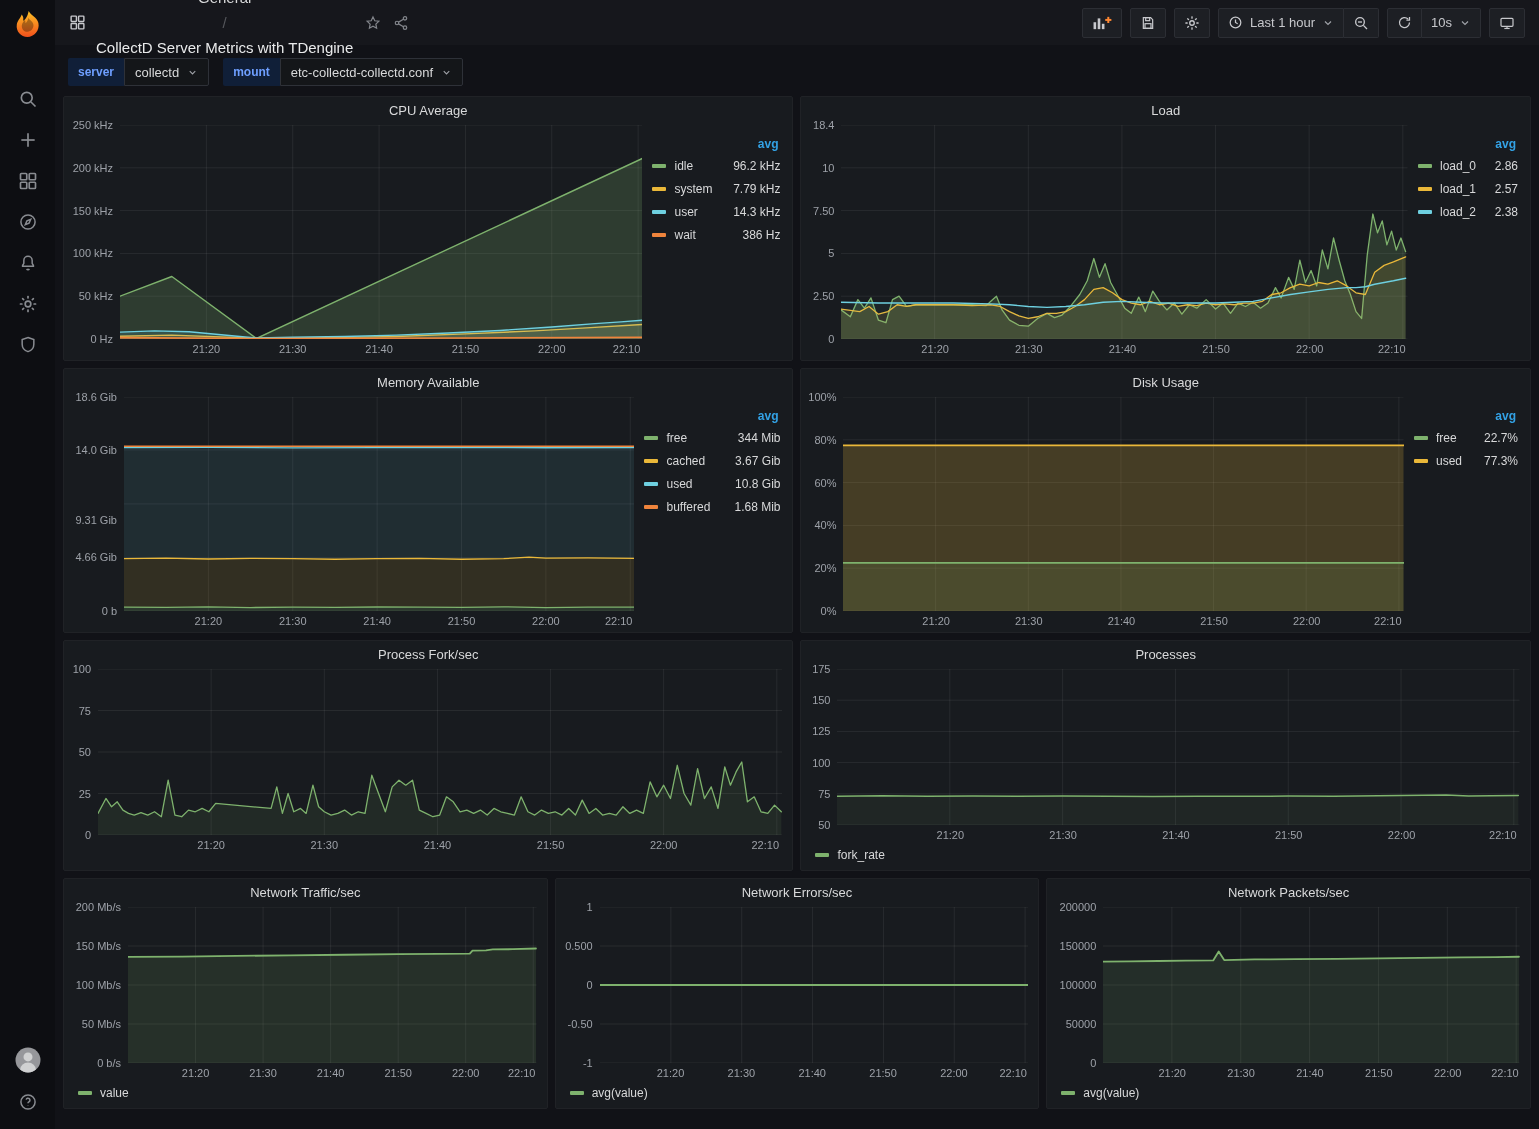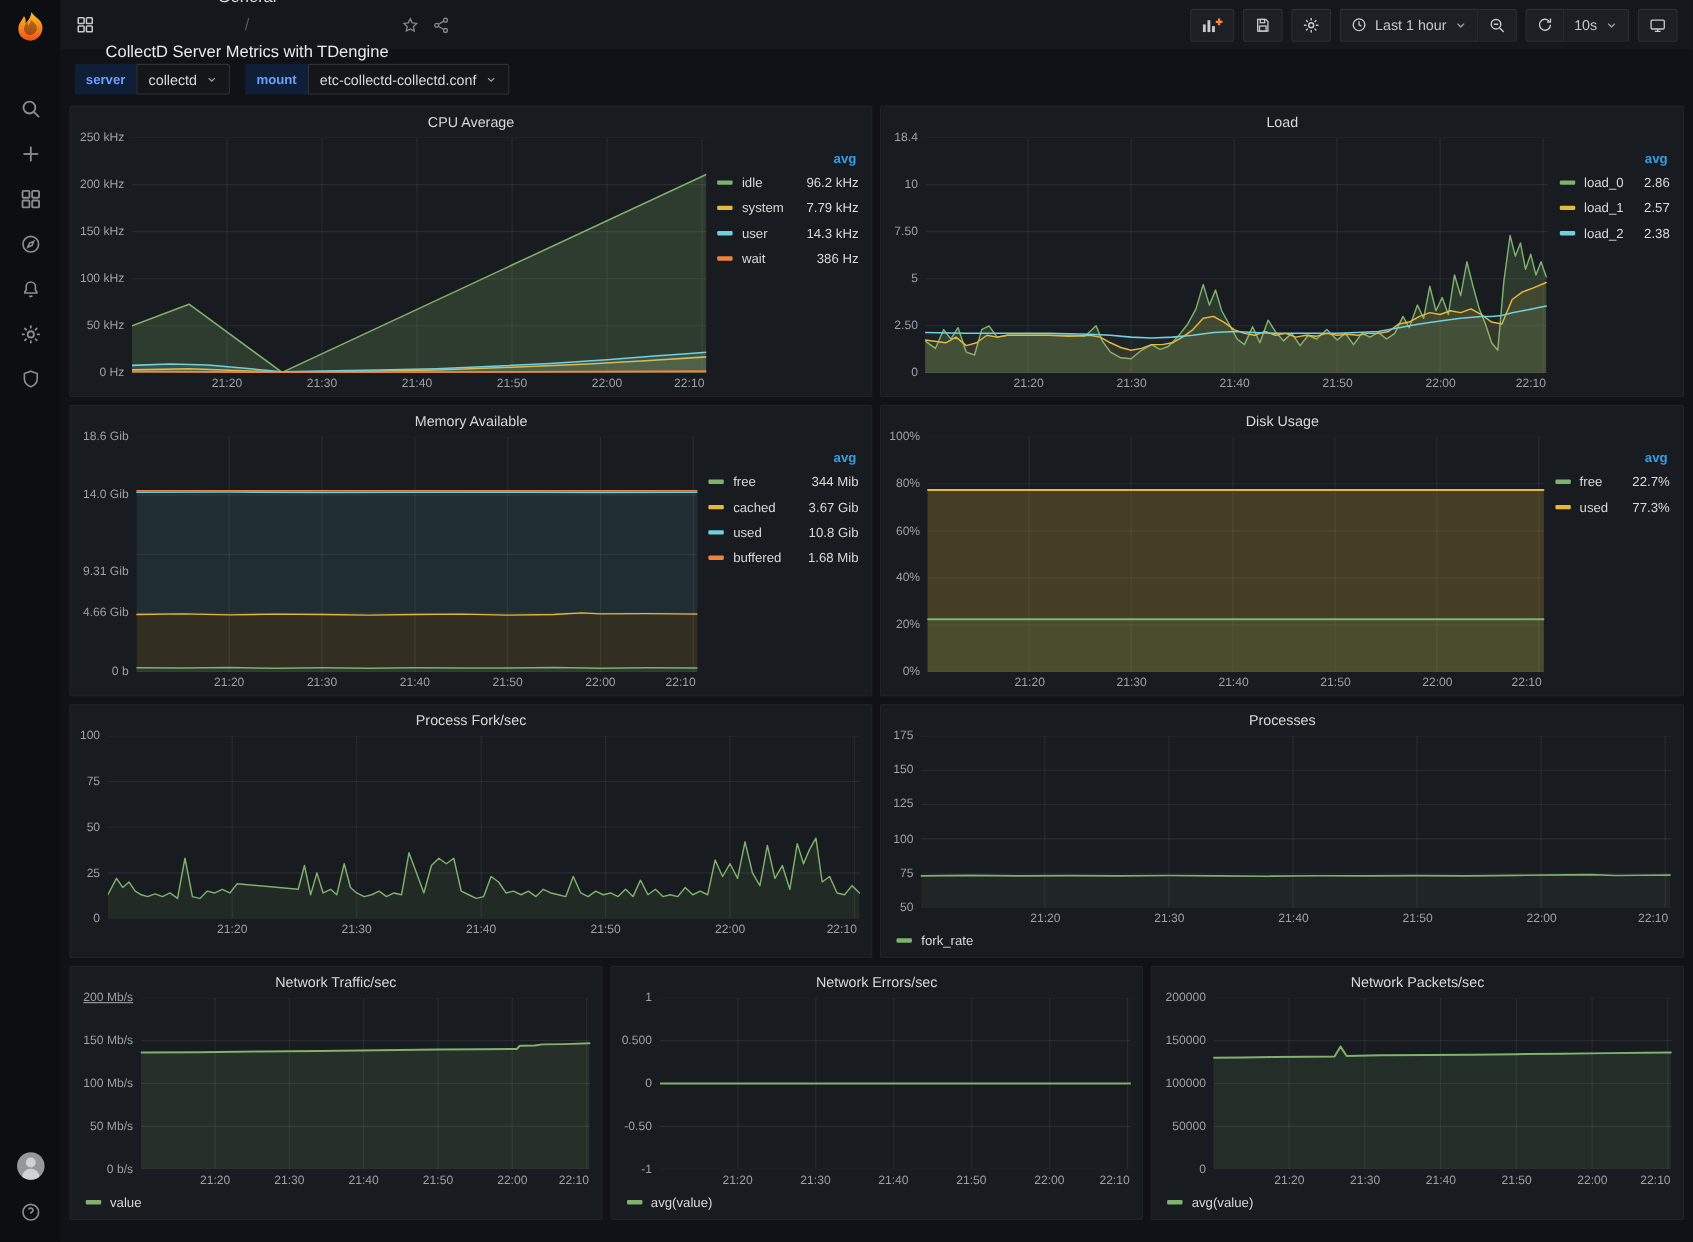--- a/index.html
+++ b/index.html
@@ -661,21 +661,21 @@
         </div>
       <div class="panel span2">
           <div class="panel-title">Network Traffic/sec</div>
           <div class="panel-body">
             <div class="chart-grid" style="grid-template-columns: 58px 1fr;">
               <div class="yaxis">
                 <div class="ylab" style="top: 100%;">0 b/s</div>
                 <div class="ylab" style="top: 75%;">50 Mb/s</div>
                 <div class="ylab" style="top: 50%;">100 Mb/s</div>
                 <div class="ylab" style="top: 25%;">150 Mb/s</div>
-                <div class="ylab" style="top: 0%; text-decoration: underline;">200 Mb/s</div>
+                <div class="ylab" style="top: 0%;">200 Mb/s</div>
               </div>
               <div class="plot">
                 <svg viewBox="0 0 1000 1000" preserveAspectRatio="none">
                   <line x1="0" x2="1000" y1="1000.0" y2="1000.0" stroke="rgba(255,255,255,0.07)" stroke-width="1" vector-effect="non-scaling-stroke"></line>
                   <line x1="0" x2="1000" y1="750.0" y2="750.0" stroke="rgba(255,255,255,0.07)" stroke-width="1" vector-effect="non-scaling-stroke"></line>
                   <line x1="0" x2="1000" y1="500.0" y2="500.0" stroke="rgba(255,255,255,0.07)" stroke-width="1" vector-effect="non-scaling-stroke"></line>
                   <line x1="0" x2="1000" y1="250.0" y2="250.0" stroke="rgba(255,255,255,0.07)" stroke-width="1" vector-effect="non-scaling-stroke"></line>
                   <line x1="0" x2="1000" y1="0.0" y2="0.0" stroke="rgba(255,255,255,0.07)" stroke-width="1" vector-effect="non-scaling-stroke"></line>
                   <line x1="165.3" x2="165.3" y1="0" y2="1000" stroke="rgba(255,255,255,0.07)" stroke-width="1" vector-effect="non-scaling-stroke"></line>
                   <line x1="330.6" x2="330.6" y1="0" y2="1000" stroke="rgba(255,255,255,0.07)" stroke-width="1" vector-effect="non-scaling-stroke"></line>

